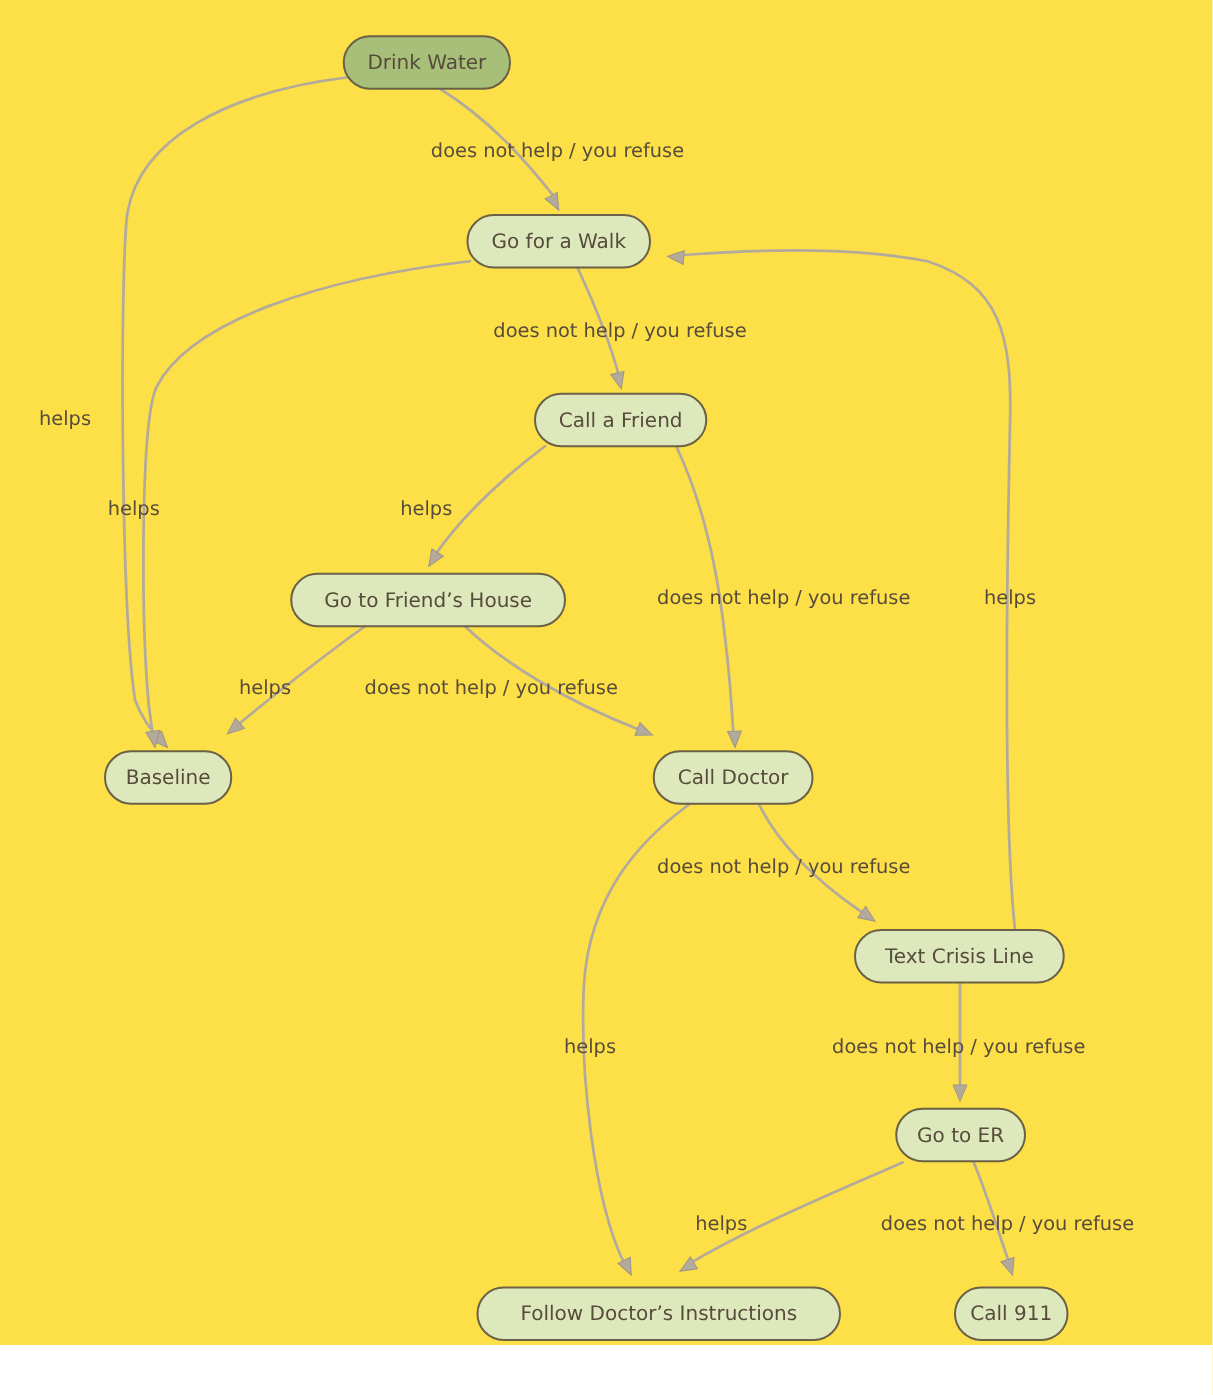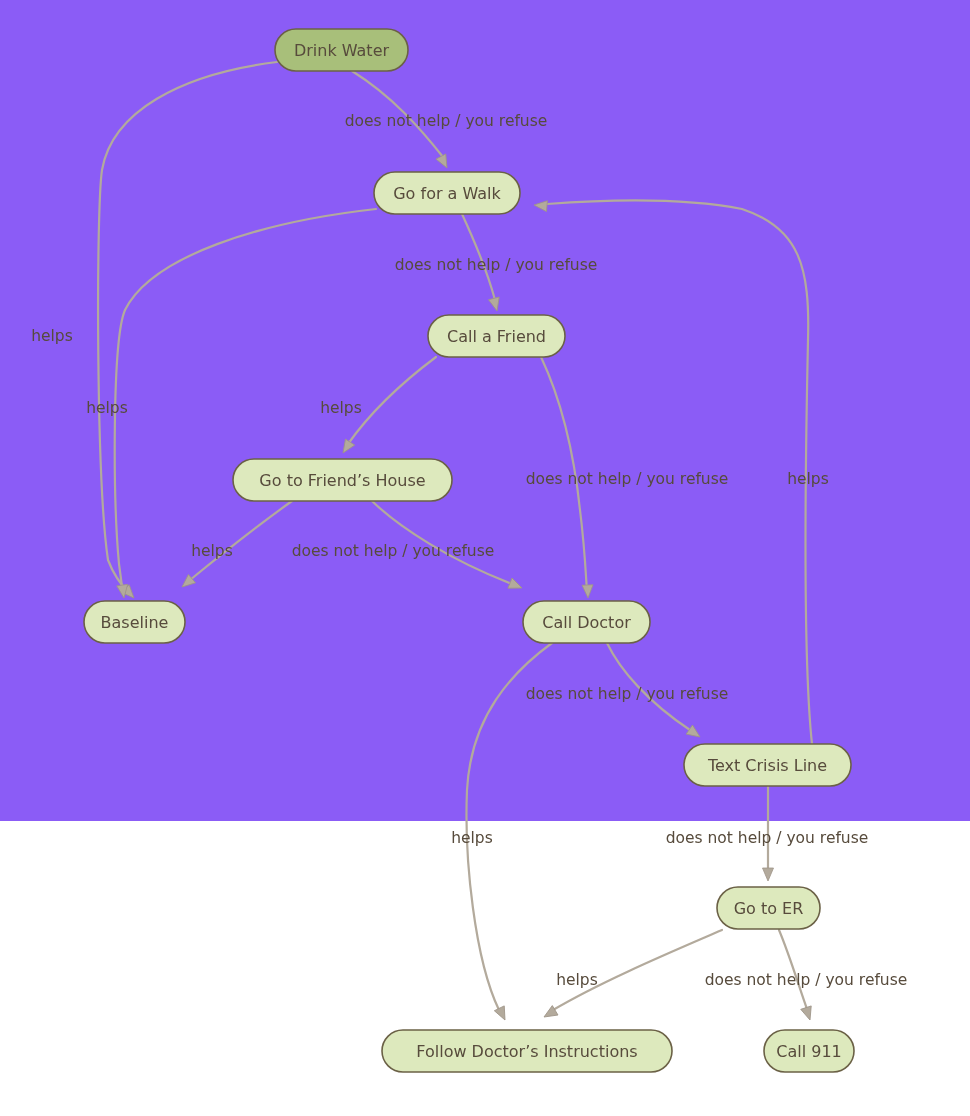--- a/index.html
+++ b/index.html
@@ -10,22 +10,22 @@
   }
   body {
     width: 970px;
     height: 1116px;
     font-family: "DejaVu Sans", "Liberation Sans", sans-serif;
     overflow: hidden;
   }
   #diagram-root {
     position: relative;
     width: 970px;
-    height: 821px;
-    background: #8b5cf6;
+    height: 1076px;
+    background: #fde047;
   }
   svg#flow-svg {
     position: absolute;
     top: 0;
     left: 0;
     width: 970px;
     height: 1116px;
   }
   .edge-path {
     fill: none;

